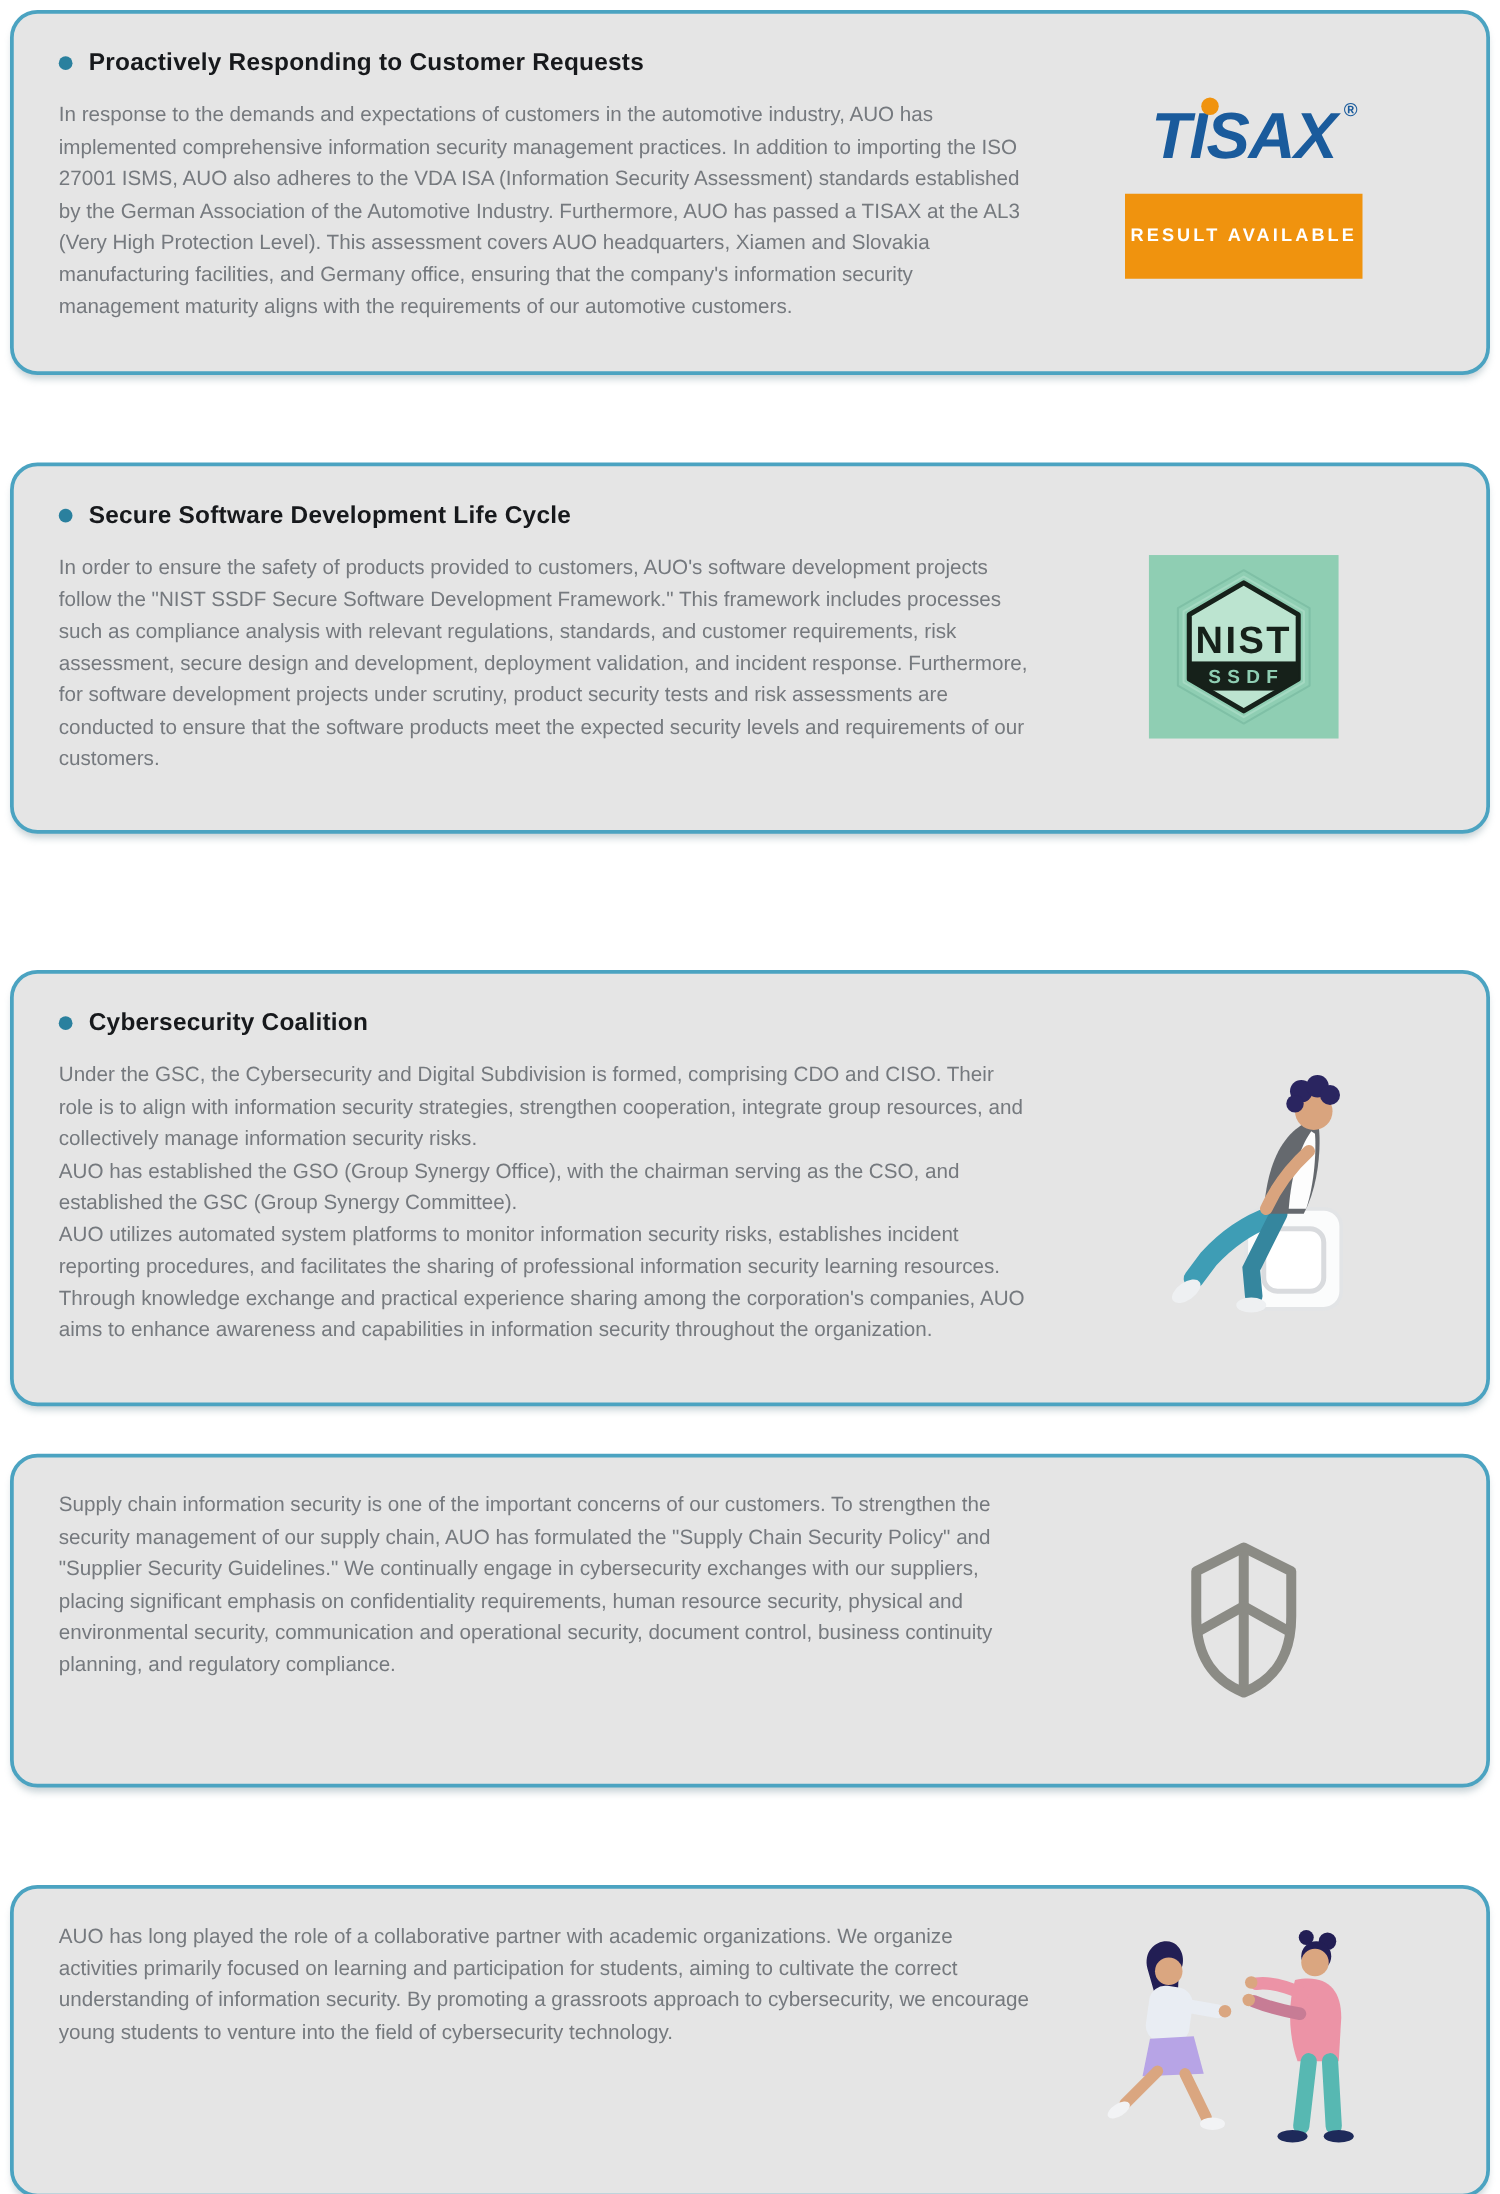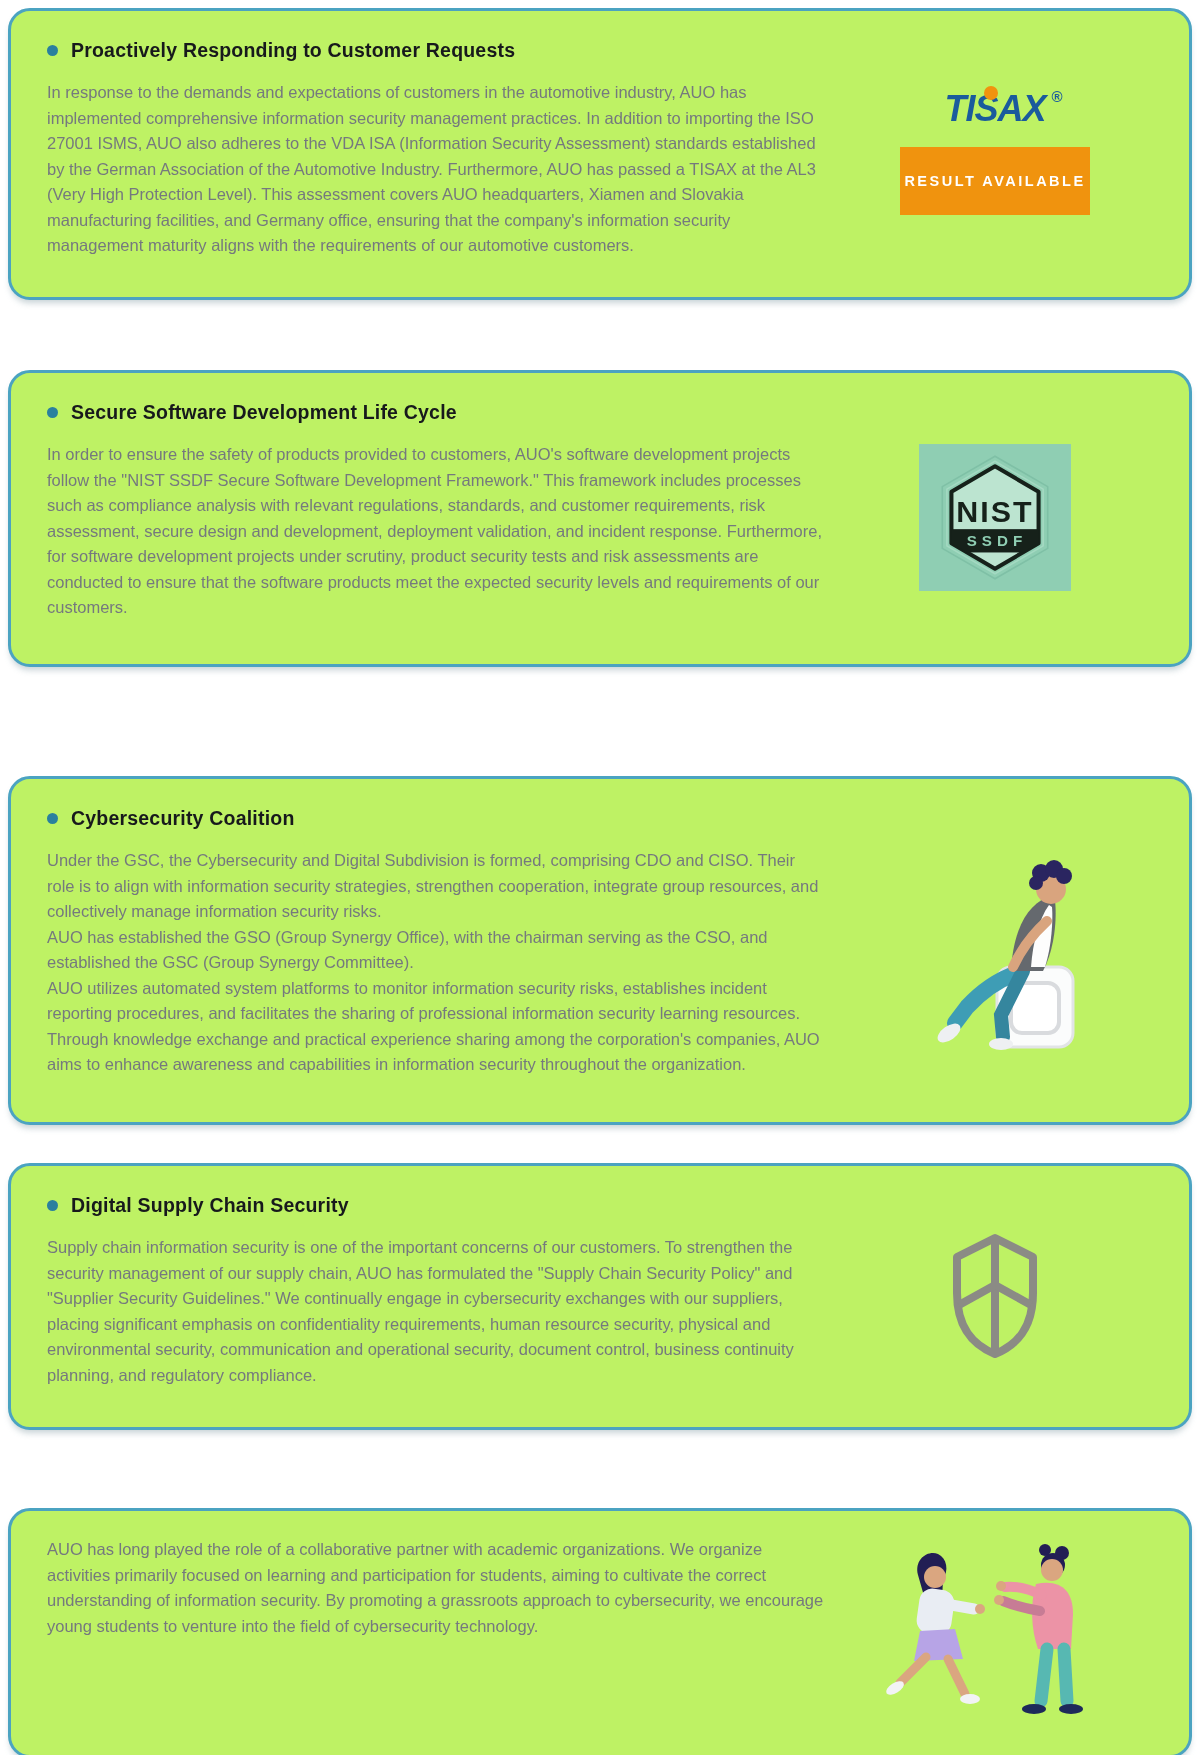--- a/index.html
+++ b/index.html
@@ -6,21 +6,21 @@
     --accent:#4BA3C1; --bullet:#2A809E; --heading:#17191C; --body-text:#75797E;
     --tisax-blue:#1A5B9C; --tisax-orange:#F0930E; --nist-green:#8FCEB3; --shield-gray:#8B8B85;
   }
   *{box-sizing:border-box}
   html,body{margin:0;padding:0;background:#fff}
   body{width:1200px;font-family:"Liberation Sans",sans-serif;}
   #cards{padding:8px 8px 9px 8px;}
   .card{
     border:3px solid var(--accent);
     border-radius:22px;
-    background:#bef264;
+    background:#e5e5e5;
     box-shadow:0 5px 6px -2px rgba(130,155,165,.45);
     display:flex;
     padding:26px 24px 28px 15px;
   }
   .card.c1{min-height:292px;margin-bottom:70px}
   .card.c2{min-height:297px;margin-bottom:109px}
   .card.c3{min-height:349px;margin-bottom:38px}
   .card.c4{min-height:267px;margin-bottom:78px}
   .card.c5{min-height:238px;margin-bottom:0}
   .content{flex:1 1 auto;max-width:815px;padding-left:21px;}
@@ -28,21 +28,21 @@
     display:flex;align-items:center;gap:13px;
     margin:2px 0 18px 0;
     font-size:19.5px;font-weight:700;color:var(--heading);letter-spacing:.2px;
   }
   .bullet{width:11px;height:11px;border-radius:50%;background:var(--bullet);flex:none}
   .paras p{margin:0;font-size:16.5px;line-height:25.5px;color:var(--body-text);}
   .figure{flex:0 0 340px;display:flex;align-items:center;justify-content:center;}
   
   .tisax{text-align:center;display:inline-block}
   .tisax-word-row{position:relative;display:inline-block}
-  .tisax-word{font-style:italic;font-weight:bold;font-size:36px;line-height:1;letter-spacing:-1px;color:var(--tisax-blue)}
+  .tisax-word{font-style:italic;font-weight:bold;font-size:52px;line-height:1;letter-spacing:-1px;color:var(--tisax-blue)}
   .tisax-dot{position:absolute;left:40px;top:-5px;width:14px;height:14px;border-radius:50%;background:var(--tisax-orange)}
   .tisax-reg{position:absolute;right:-17px;top:-3px;font-size:15px;font-weight:bold;color:var(--tisax-blue)}
   .tisax-banner{margin-top:20px;background:var(--tisax-orange);color:#fff;font-weight:bold;font-size:14.5px;letter-spacing:2.5px;padding:26px 4px;white-space:nowrap;text-align:center}
   
   .nist-bg{fill:var(--nist-green)}
   .nist-band{fill:#16211A}
   .nist-top{fill:#16211A;font-weight:bold;font-size:30px;letter-spacing:2px;font-family:"Liberation Sans",sans-serif}
   .nist-bottom{fill:var(--nist-green);font-weight:bold;font-size:15px;letter-spacing:5px;font-family:"Liberation Sans",sans-serif}
   
   .shield-stroke{stroke:var(--shield-gray);stroke-width:8;fill:none}
@@ -128,24 +128,20 @@
     <circle cx="136" cy="28" r="9" fill="#2A2560"></circle>
     <circle cx="149" cy="24" r="9" fill="#2A2560"></circle>
     <circle cx="159" cy="31" r="8" fill="#2A2560"></circle>
     <circle cx="131" cy="38" r="7" fill="#2A2560"></circle>
   </svg>
       </div>
   </section>
 
   <section class="card c4">
     <div class="content">
-      <h2 class="heading">
-        <span class="bullet"></span>
-        <span class="title-text">Digital Supply Chain Security</span>
-      </h2>
       <div class="paras">
           <p>Supply chain information security is one of the important concerns of our customers. To strengthen the security management of our supply chain, AUO has formulated the "Supply Chain Security Policy" and "Supplier Security Guidelines." We continually engage in cybersecurity exchanges with our suppliers, placing significant emphasis on confidentiality requirements, human resource security, physical and environmental security, communication and operational security, document control, business continuity planning, and regulatory compliance.</p>
         </div>
     </div>
     <div class="figure">
         <svg id="fig-shield" width="96" height="130" viewBox="0 0 96 130">
     <path class="shield-stroke" d="M48 7 L86 26 L86 62 C86 97 70 114 48 123 C26 114 10 97 10 62 L10 26 Z" stroke-linejoin="round"></path>
     <path class="shield-stroke" d="M48 10 L48 120"></path>
     <path class="shield-stroke" d="M12 74 L48 54 L84 74"></path>
   </svg>

